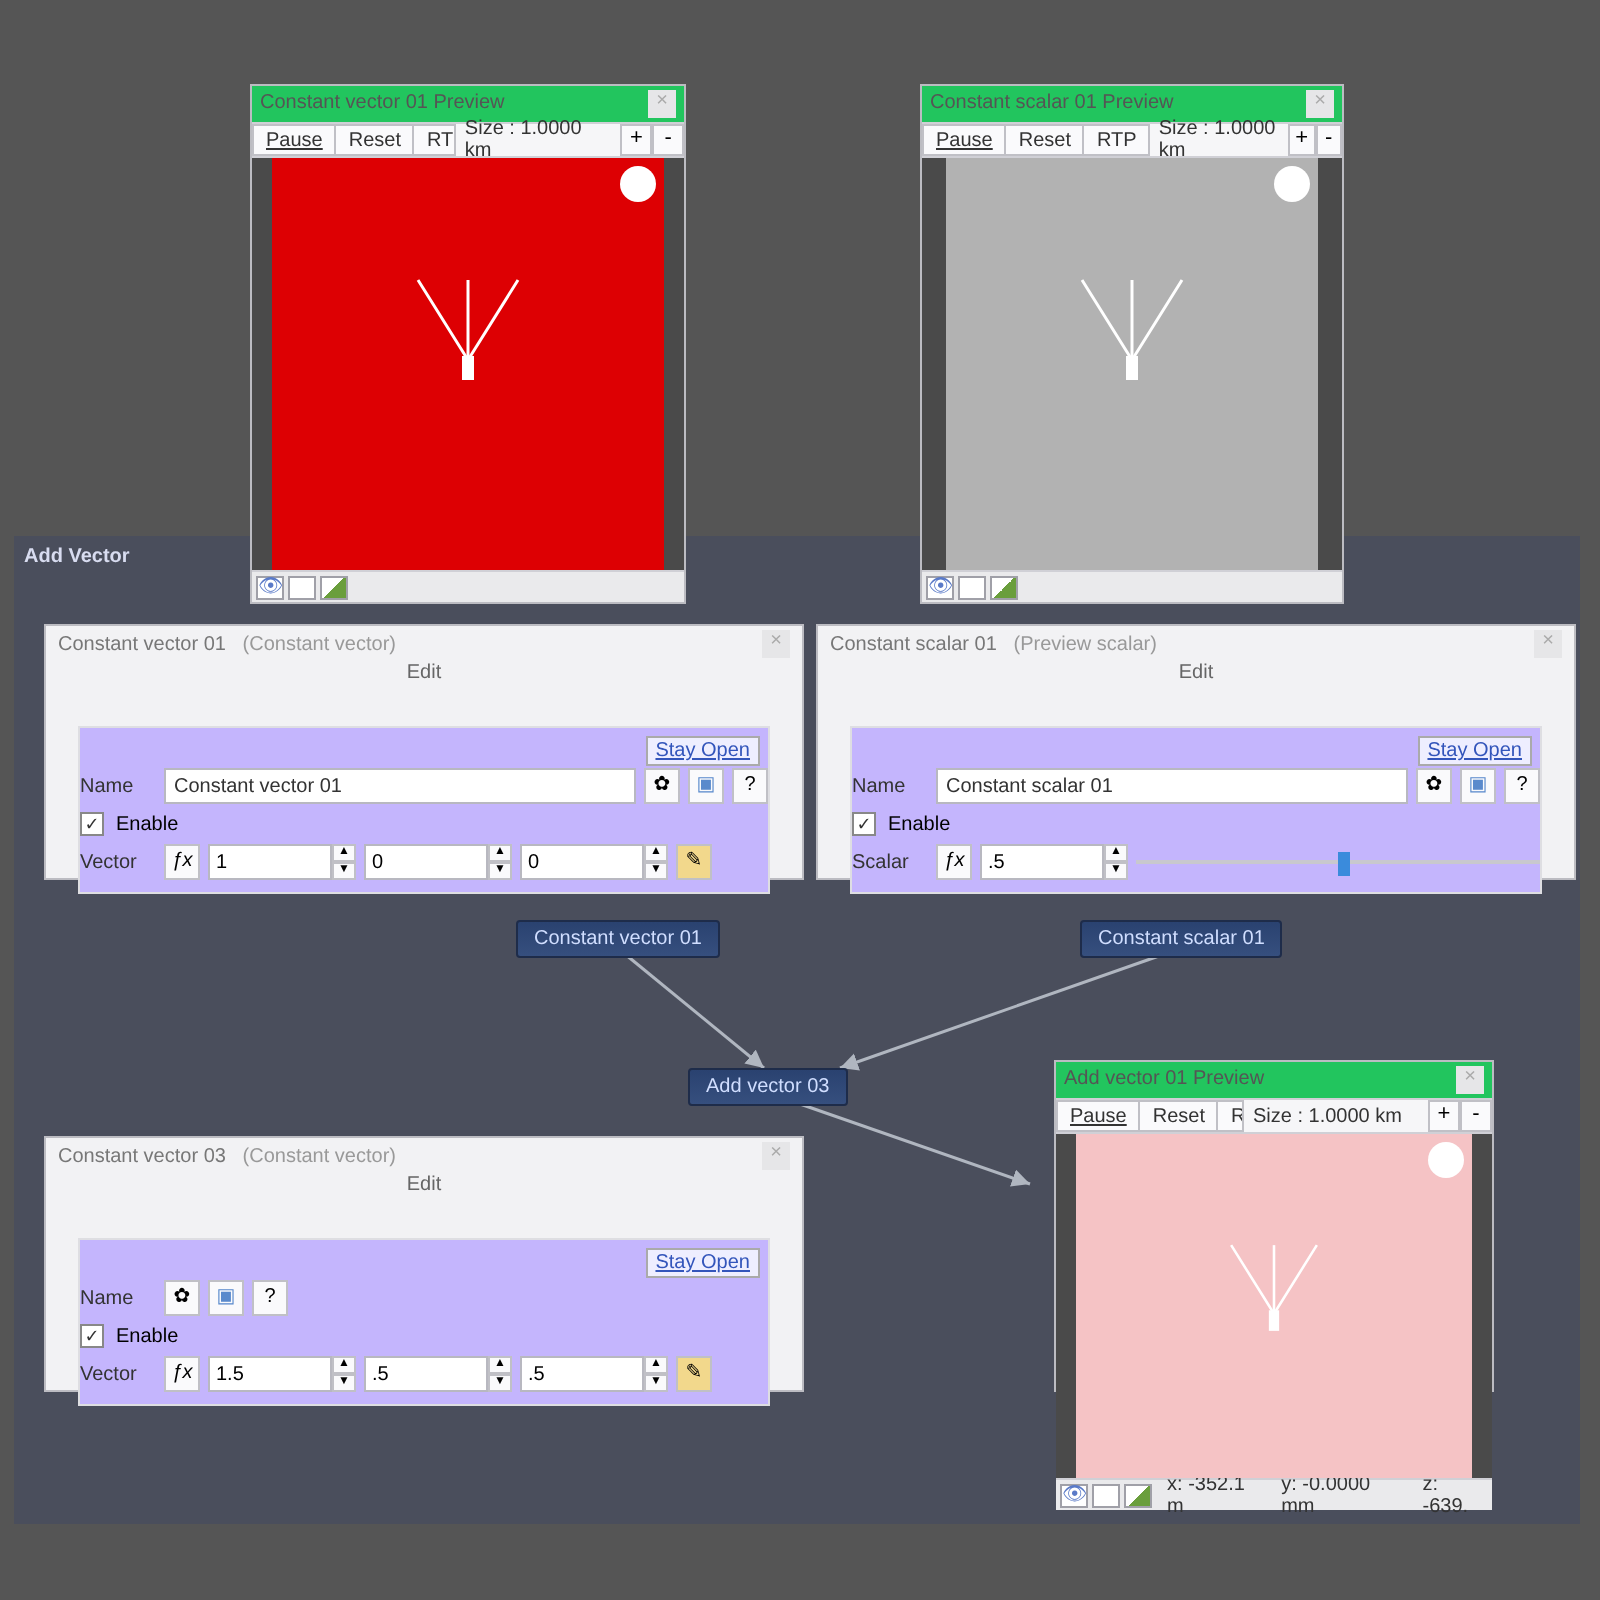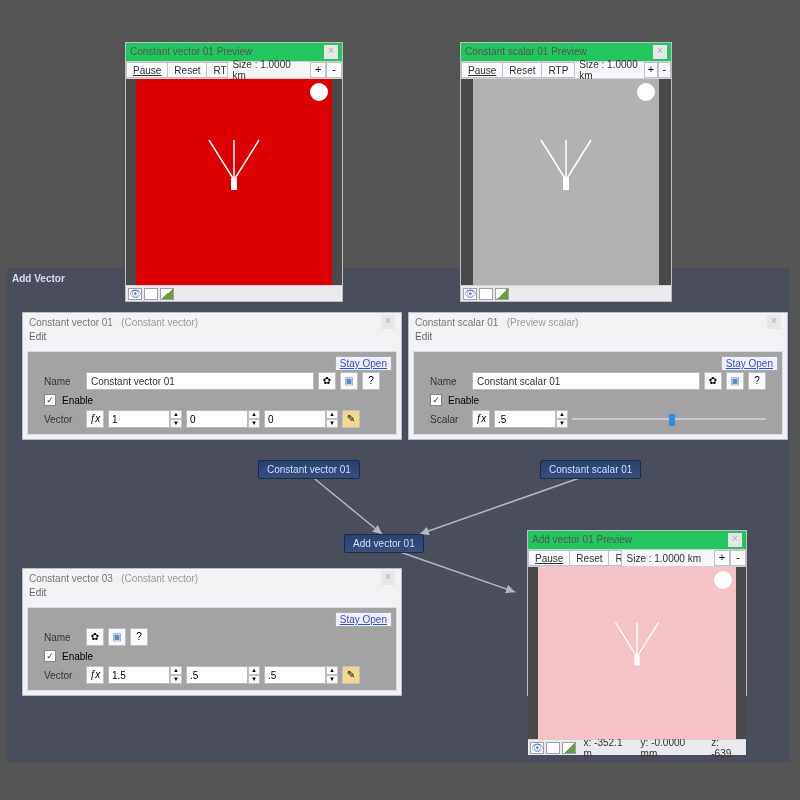--- a/index.html
+++ b/index.html
@@ -17,22 +17,22 @@
   .preview-pink { background: #f5c3c5; }
   .preview-side { background: #4a4a4a; }
   .size-label { padding: 0 4px; font-size: 10px; color: #333; }
   .sq-btn { width: 16px; height: 16px; border: 1px solid #c0c0c6; background: #fafafc; text-align: center; line-height: 12px; font-size: 11px; }
   .bottom-icons { height: 16px; background: #eaeaec; border-top: 1px solid #d0d0d6; display: flex; align-items: center; gap: 2px; padding: 0 2px; }
   .icon-box { width: 14px; height: 12px; border: 1px solid #a0a0a8; background: #fff; }
   .icon-eye { color: #5a7ac8; }
   .icon-green { background: linear-gradient(135deg,#fff 50%, #6a9e3c 50%); }
   .prop-panel { position: absolute; background: #f2f2f4; border: 1px solid #bcbcc2; }
   .prop-head { height: 18px; display: flex; align-items: center; padding: 0 6px; color: #777; }
-  .prop-edit { height: 16px; padding: 0 6px; color: #666; }
-  .prop-body { background: #a3a3a3; margin: 4px; border: 1px solid #dedee2; padding: 6px 16px; position: relative; }
+  .prop-edit { height: 16px; padding: 0 6px; color: #666; text-align: center; }
+  .prop-body { background: #c4b5fd; margin: 16px; border: 1px solid #dedee2; padding: 6px 0; position: relative; }
   .stay-open { position: absolute; top: 4px; right: 4px; border: 1px solid #aaa; background: #eef; color: #3355bb; padding: 1px 4px; text-decoration: underline; font-size: 10px; }
   .row { display: flex; align-items: center; margin-top: 4px; gap: 4px; }
   .label { width: 38px; color: #333; }
   .text-input { flex: 1; height: 18px; border: 1px solid #b8b8c0; padding: 0 4px; background: #fff; color: #333; }
   .icon-btn { width: 18px; height: 18px; border: 1px solid #c0c0c6; background: #fafafc; text-align: center; line-height: 16px; font-size: 10px; }
   .check { width: 12px; height: 12px; border: 1px solid #888; background: #fff; display: inline-flex; align-items: center; justify-content: center; font-size: 9px; color: #333; margin-right: 2px; }
   .spin { display: flex; align-items: center; }
   .spin-input { width: 62px; height: 18px; border: 1px solid #b8b8c0; padding: 0 3px; background: #fff; }
   .spin-btns { display: flex; flex-direction: column; }
   .spin-btn { width: 12px; height: 9px; border: 1px solid #c0c0c6; background: #fafafc; font-size: 6px; line-height: 6px; text-align: center; }
@@ -56,21 +56,21 @@
         <path d="M0,0 L6,3 L0,6 Z" fill="#b0b6c0"></path>
       </marker>
     </defs>
   <line x1="310" y1="475" x2="382" y2="534" stroke="#b0b6c0" stroke-width="1.5" marker-end="url(#arr)"></line>
   <line x1="588" y1="475" x2="420" y2="534" stroke="#b0b6c0" stroke-width="1.5" marker-end="url(#arr)"></line>
   <line x1="400" y1="552" x2="515" y2="592" stroke="#b0b6c0" stroke-width="1.5" marker-end="url(#arr)"></line>
 </svg>
 
 <div class="node" style="left:258px; top:460px;">Constant vector 01</div>
 <div class="node" style="left:540px; top:460px;">Constant scalar 01</div>
-<div class="node" style="left:344px; top:534px;">Add vector 01</div>
+<div class="node" style="left:344px; top:534px;">Add vector 03</div>
 
 <div class="panel" style="left:112px; top:42px; width:218px; height:260px;">
   <div class="panel-title">
       <span>Constant vector 01 Preview</span>
       <span class="close-x">×</span>
     </div>
   <div class="toolbar">
     <div class="btn">
         <span style="text-decoration:underline">Pause</span>
       </div>

